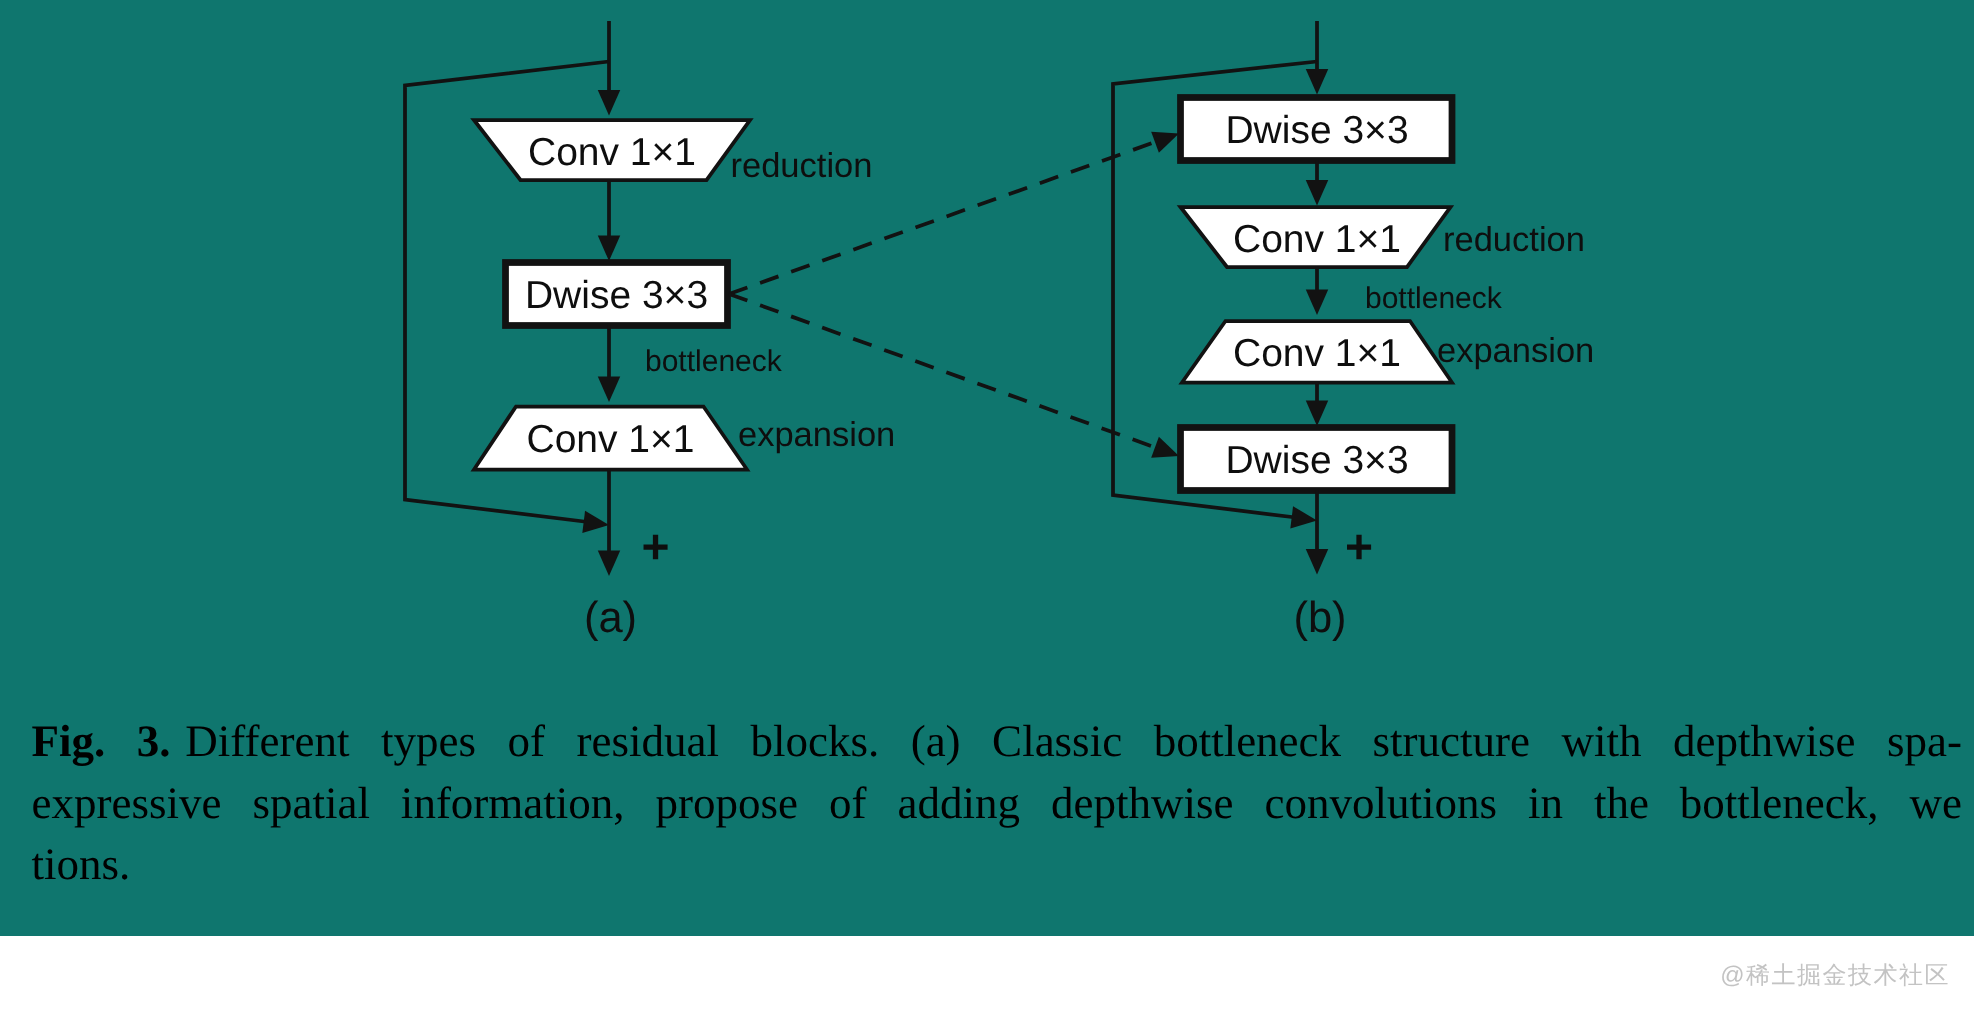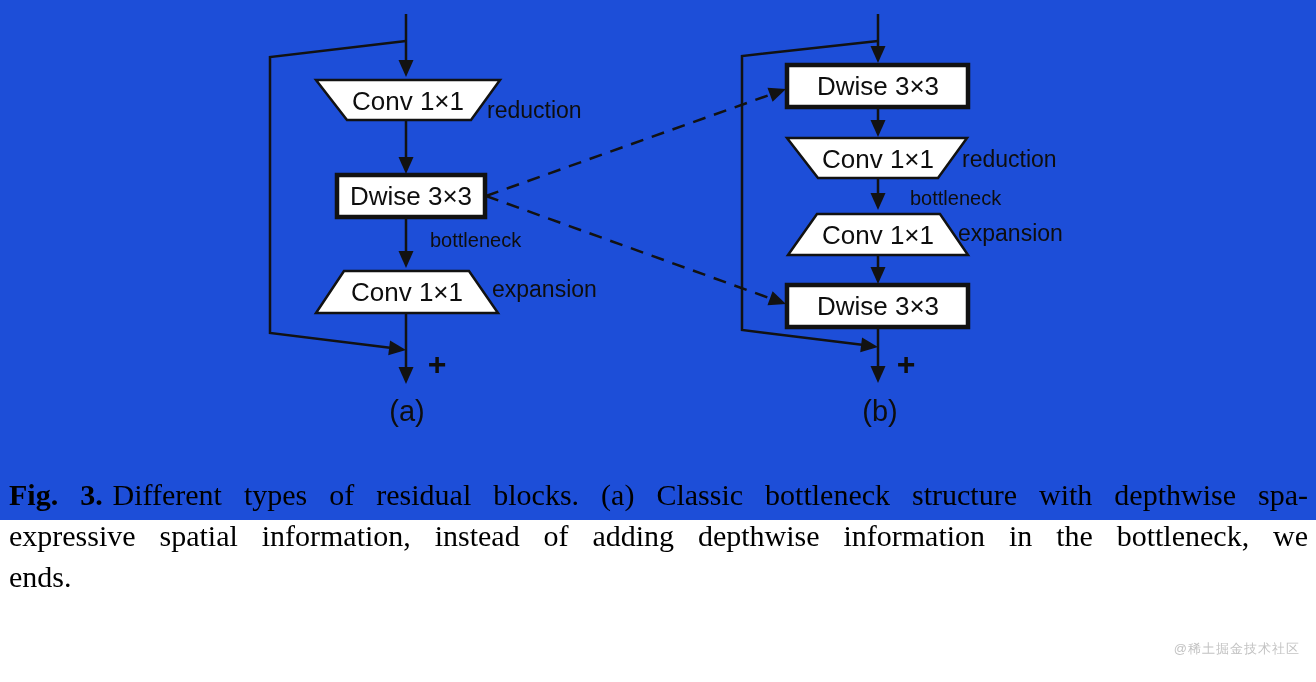--- a/index.html
+++ b/index.html
@@ -3,21 +3,21 @@
 <meta charset="utf-8">
 <style>
   html, body { margin: 0; padding: 0; }
   body {
     width: 1316px; height: 682px;
     background: #ffffff;
     position: relative;
     overflow: hidden;
     font-family: "Liberation Serif", serif;
   }
-  .page { position: relative; width: 1316px; height: 520px; background: #1d4ed8; }
+  .page { position: relative; width: 1316px; height: 624px; background: #0f766e; }
 
   svg.figure { display: block; position: absolute; left: 0; top: 0; }
 
   
   .ln   { stroke: #121212; stroke-width: 2.5; fill: none; }
   .trap { stroke: #121212; stroke-width: 2.5; fill: #ffffff; }
   .box  { stroke: #121212; stroke-width: 4.5; fill: #ffffff; }
   .head { fill: #121212; stroke: none; }
   .dash { stroke: #121212; stroke-width: 2.5; fill: none; stroke-dasharray: 13 9; }
 
@@ -28,28 +28,28 @@
   .ann   { font-size: 23px; }
   .small { font-size: 20px; }
   .plus  { font-size: 32px; font-weight: bold; text-anchor: middle; }
   .sub   { font-size: 29px; text-anchor: middle; }
 
   
   .caption {
     position: absolute; left: 9px; top: 474px; width: 1299px;
     font-size: 30px; line-height: 41px; color: #000000;
   }
-  .cap-line { text-align: justify; text-align-last: justify; }
+  .cap-line { text-align: justify; text-align-last: justify; margin-left: 12px; }
   .cap-line.last { text-align-last: auto; }
   .figlab { font-weight: bold; margin-right: 0.33em; }
 
   .watermark {
     position: absolute; top: 640px; right: 16px;
     font-family: "Liberation Sans", sans-serif;
-    font-size: 13px; color: #c3c3c3; letter-spacing: 1px;
+    font-size: 16px; color: #c3c3c3; letter-spacing: 1px;
   }
 </style>
 </head>
 <body>
 
 <div class="page">
 
   <svg class="figure" width="1316" height="458" viewBox="0 0 1316 458">
 
     <g>
@@ -172,19 +172,19 @@
         <line class="dash" x1="486" y1="196" x2="772" y2="299"></line>
         <polygon class="head" points="786,304 769,296.5 769,311.5" transform="rotate(20 786 304)"></polygon>
       </g>
     </g>
   </svg>
 
   <div class="caption">
     <div class="cap-line">
       <span class="figlab">Fig. 3.</span><span>Different types of residual blocks. (a) Classic bottleneck structure with depthwise spa-</span>
     </div>
-    <div class="cap-line">expressive spatial information, instead of adding depthwise information in the bottleneck, we</div>
-    <div class="cap-line last">ends.</div>
+    <div class="cap-line">expressive spatial information, propose of adding depthwise convolutions in the bottleneck, we</div>
+    <div class="cap-line last">tions.</div>
   </div>
 
   <div class="watermark">@稀土掘金技术社区</div>
 
 </div>
 
 </body></html>

